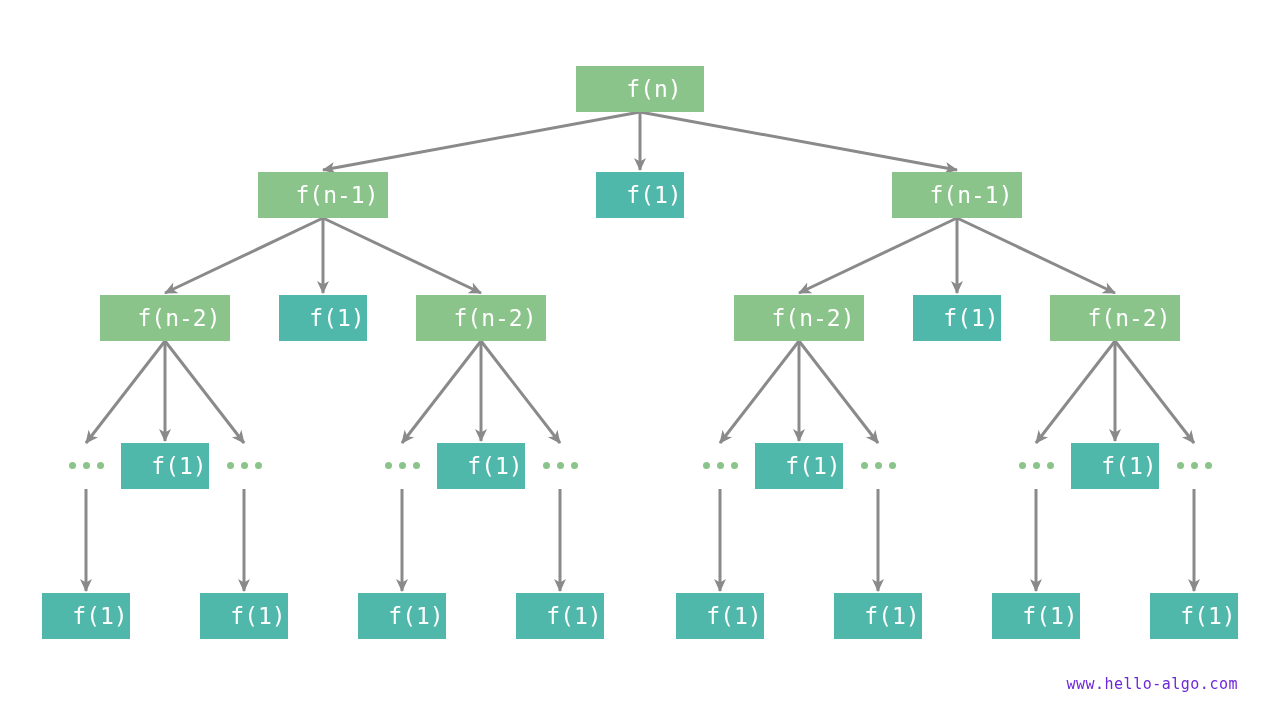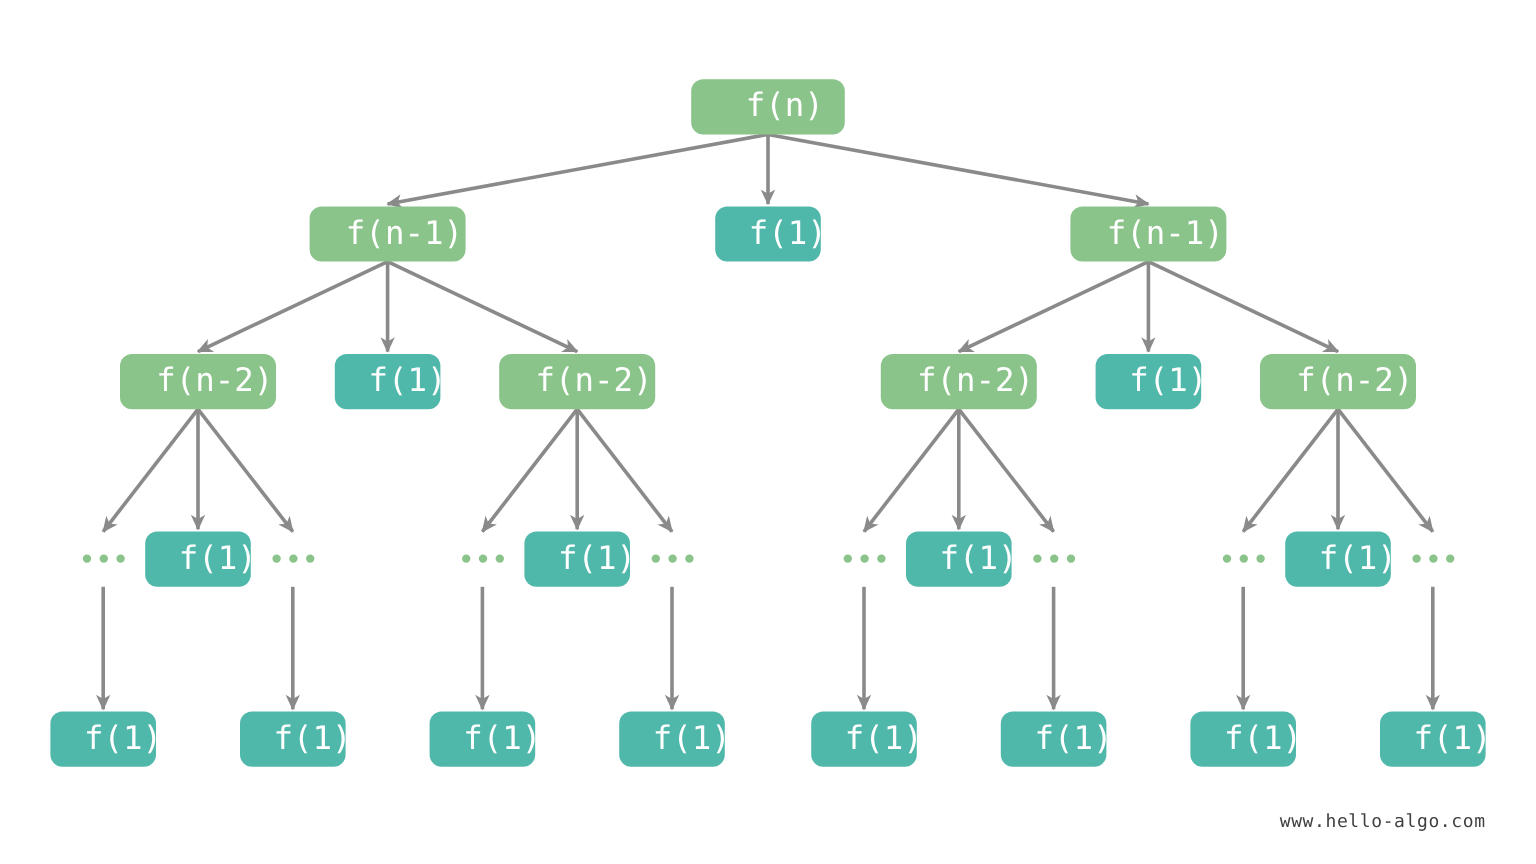--- a/index.html
+++ b/index.html
@@ -25,23 +25,23 @@
   }
   #nodes-layer {
     position: absolute;
     left: 0; top: 0;
     width: 1280px;
     height: 720px;
   }
   .node {
     position: absolute;
     box-sizing: border-box;
-    border-radius: 10px;
+    border-radius: 0;
     color: #ffffff;
-    font-size: 27px;
+    font-size: 23px;
     text-align: center;
     white-space: nowrap;
     letter-spacing: 0px;
     padding-left: 28px;
   }
   .ellipsis {
     position: absolute;
     display: flex;
     align-items: center;
     justify-content: center;
@@ -158,14 +158,14 @@
       </div>
       <div class="node" style="background: rgb(80, 184, 171); color: rgb(255, 255, 255); line-height: 46px; width: 88px; height: 46px; left: 42px; top: 593px;">f(1)</div>
       <div class="node" style="background: rgb(80, 184, 171); color: rgb(255, 255, 255); line-height: 46px; width: 88px; height: 46px; left: 200px; top: 593px;">f(1)</div>
       <div class="node" style="background: rgb(80, 184, 171); color: rgb(255, 255, 255); line-height: 46px; width: 88px; height: 46px; left: 358px; top: 593px;">f(1)</div>
       <div class="node" style="background: rgb(80, 184, 171); color: rgb(255, 255, 255); line-height: 46px; width: 88px; height: 46px; left: 516px; top: 593px;">f(1)</div>
       <div class="node" style="background: rgb(80, 184, 171); color: rgb(255, 255, 255); line-height: 46px; width: 88px; height: 46px; left: 676px; top: 593px;">f(1)</div>
       <div class="node" style="background: rgb(80, 184, 171); color: rgb(255, 255, 255); line-height: 46px; width: 88px; height: 46px; left: 834px; top: 593px;">f(1)</div>
       <div class="node" style="background: rgb(80, 184, 171); color: rgb(255, 255, 255); line-height: 46px; width: 88px; height: 46px; left: 992px; top: 593px;">f(1)</div>
       <div class="node" style="background: rgb(80, 184, 171); color: rgb(255, 255, 255); line-height: 46px; width: 88px; height: 46px; left: 1150px; top: 593px;">f(1)</div>
     </div>
-  <div class="watermark" style="color: #404040;">www.hello-algo.com</div>
+  <div class="watermark" style="color: #6d28d9;">www.hello-algo.com</div>
 </div>
 
 </body></html>

